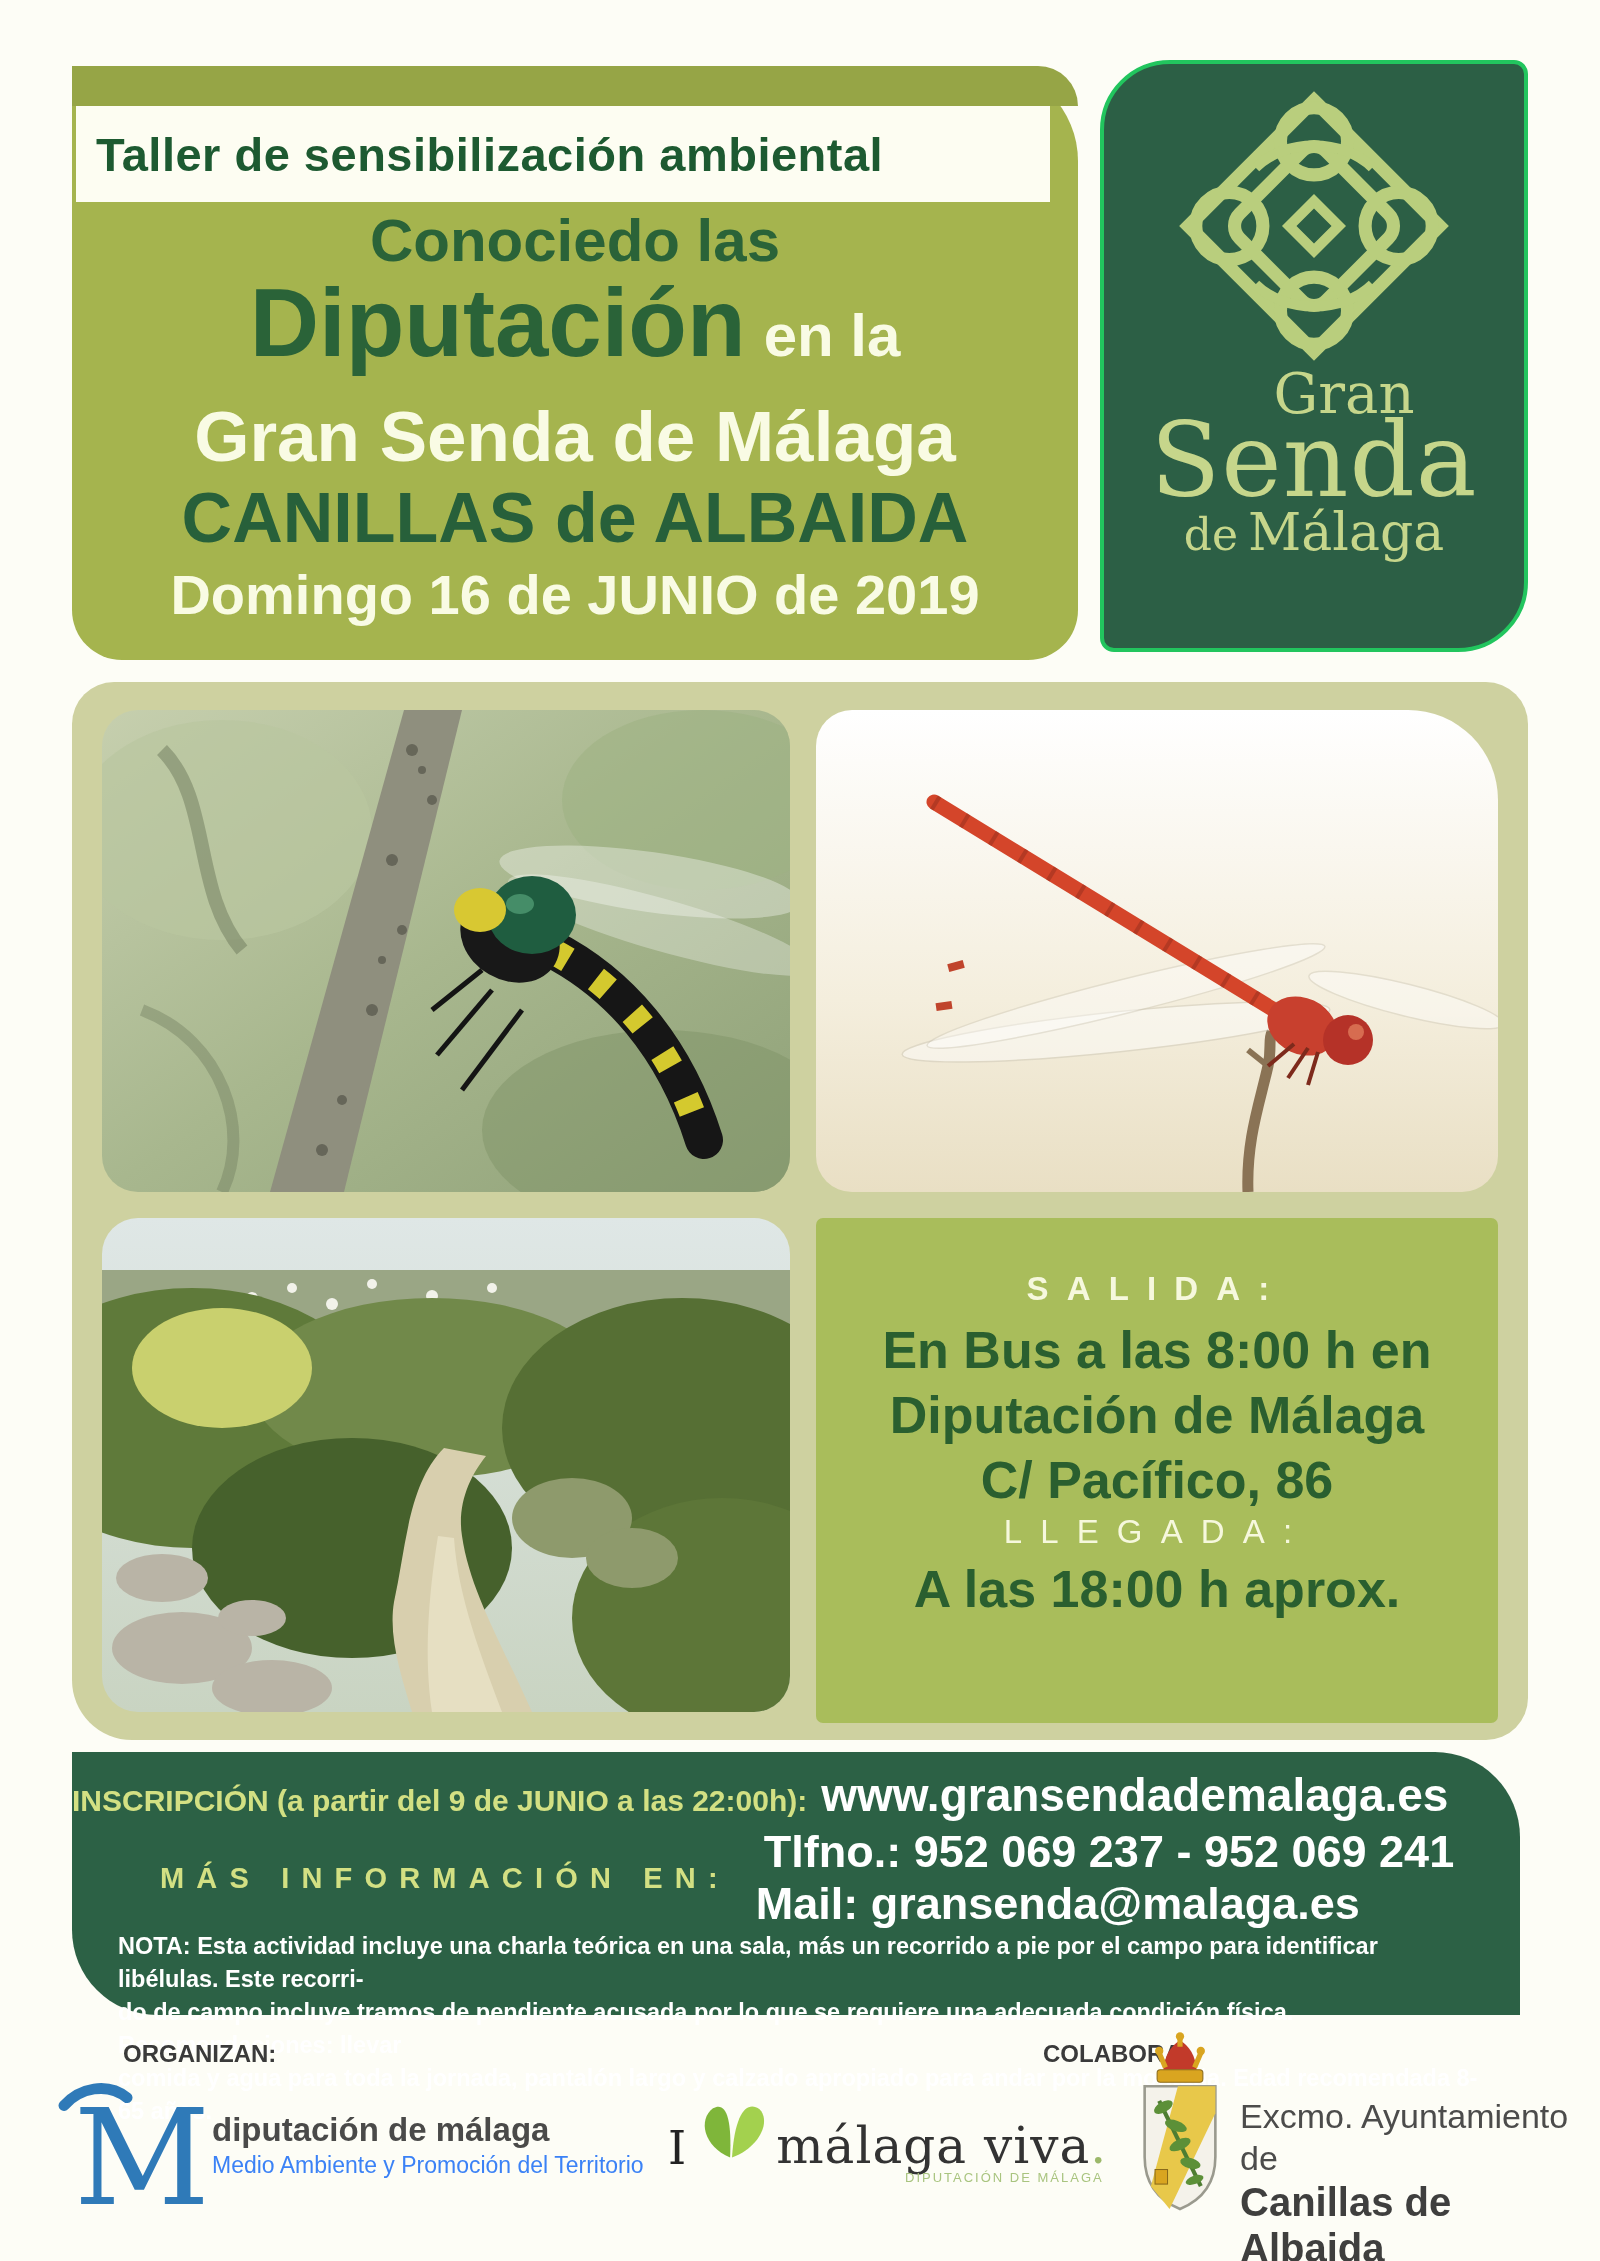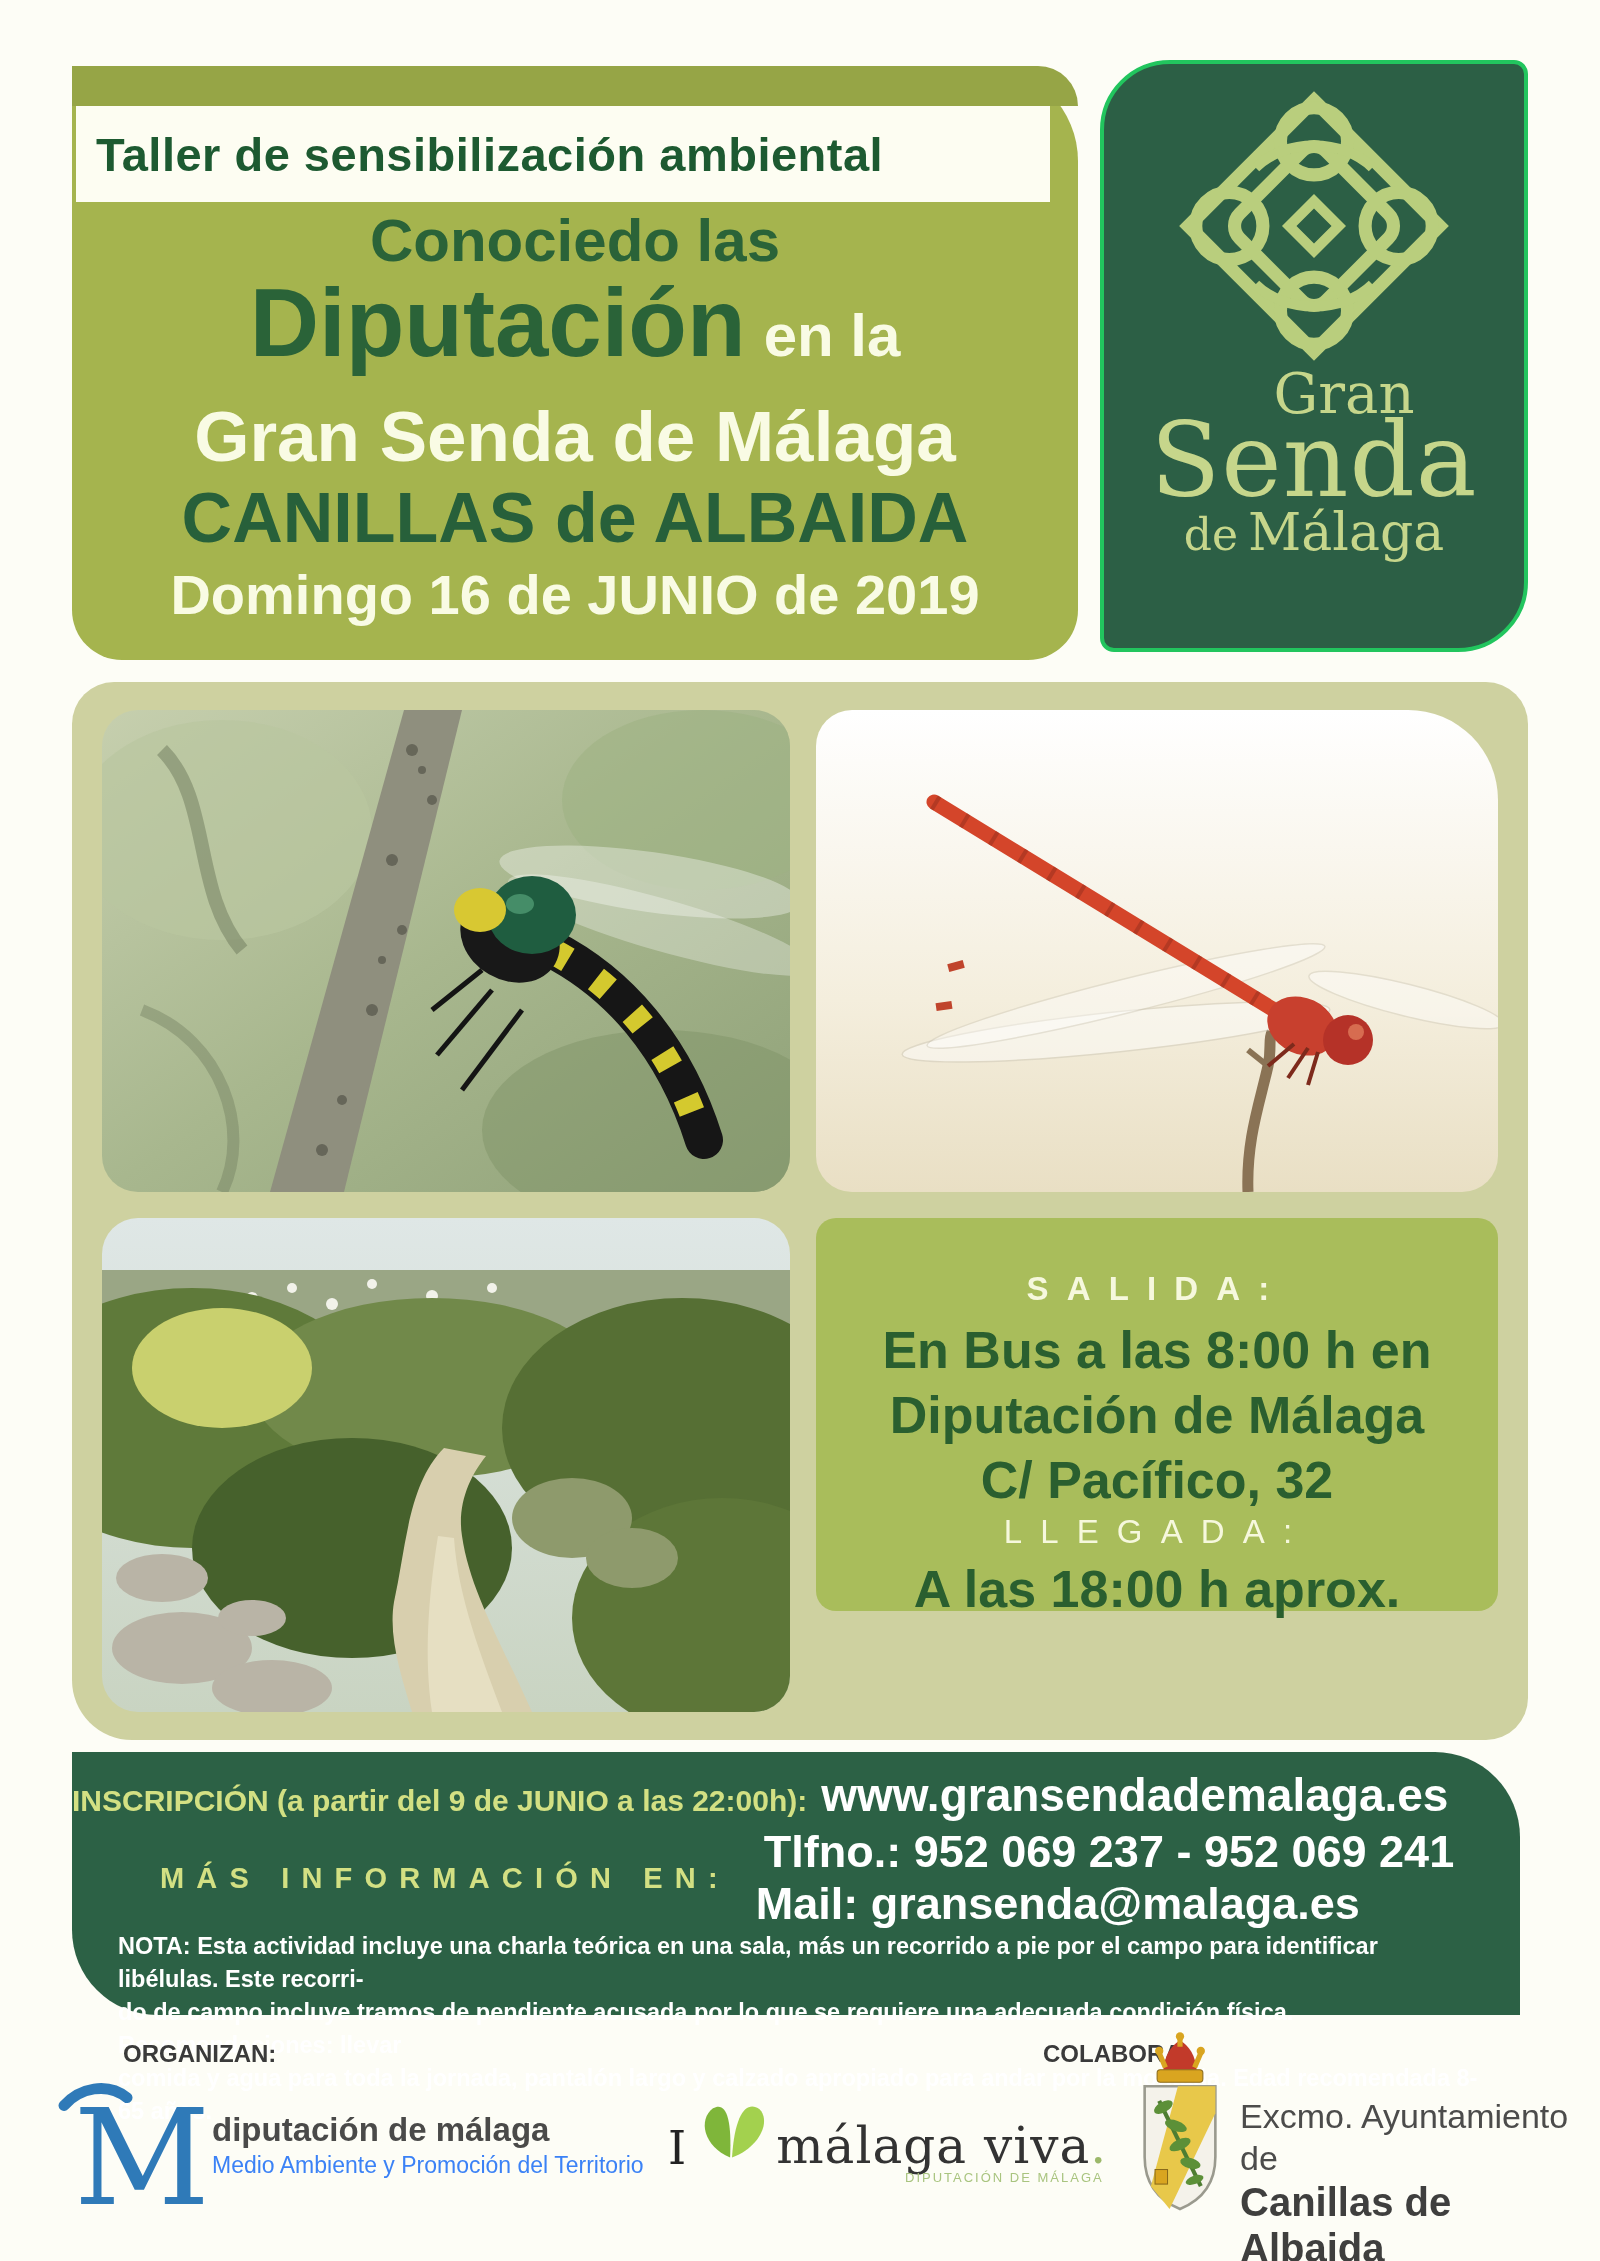--- a/index.html
+++ b/index.html
@@ -36,22 +36,22 @@
   
   .photo-grid{position:absolute;left:72px;top:682px;width:1456px;height:1058px;background:#ced1a0;
               border-radius:42px 42px 42px 60px;}
   .ph{position:absolute;overflow:hidden;border-radius:36px;}
   .ph svg{display:block;width:100%;height:100%;}
   .ph1{left:30px;top:28px;width:688px;height:482px;}
   .ph2{left:744px;top:28px;width:682px;height:482px;border-radius:36px 90px 36px 36px;}
   .ph3{left:30px;top:536px;width:688px;height:494px;}
 
   
-  .salida-box{position:absolute;left:744px;top:536px;width:682px;height:393px;background:#a9bd5b;
-              border-radius:20px;text-align:center;}
+  .salida-box{position:absolute;left:744px;top:536px;width:682px;height:505px;background:#a9bd5b;
+              border-radius:7px;text-align:center;}
   .sal-h{margin-top:52px;font-size:33px;font-weight:bold;color:#f6f8dd;letter-spacing:.55em;}
   .sal-l{font-size:52px;font-weight:bold;color:#2a5f2f;line-height:65px;}
   .sal-group{margin-top:10px;}
   .sal-h2{font-size:33px;font-weight:normal;color:#f6f8dd;letter-spacing:.55em;}
   .sal-l2{margin-top:8px;font-size:52px;font-weight:bold;color:#2a5f2f;}
 
   
   .dark-band{position:absolute;left:72px;top:1752px;width:1448px;height:263px;background:#2c6145;
              border-radius:0 85px 0 85px;color:#ffffff;}
   .insc-row{position:absolute;top:16px;left:0;width:100%;display:flex;justify-content:flex-start;
@@ -239,21 +239,21 @@
             <ellipse cx="530" cy="340" rx="46" ry="30"></ellipse>
         </g>
       </svg>
     </div>
 
     <div class="salida-box">
       <div class="sal-h">SALIDA:</div>
       <div class="sal-group">
         <div class="sal-l">En Bus a las 8:00 h en</div>
         <div class="sal-l">Diputación de Málaga</div>
-        <div class="sal-l">C/ Pacífico, 32</div>
+        <div class="sal-l">C/ Pacífico, 86</div>
       </div>
       <div class="sal-h2">LLEGADA:</div>
       <div class="sal-l2">A las 18:00 h aprox.</div>
     </div>
   </div>
 
   <div class="dark-band">
     <div class="insc-row">
       <span class="insc-label">INSCRIPCIÓN (a partir del 9 de JUNIO a las 22:00h):</span>
       <span class="insc-url">www.gransendademalaga.es</span>

